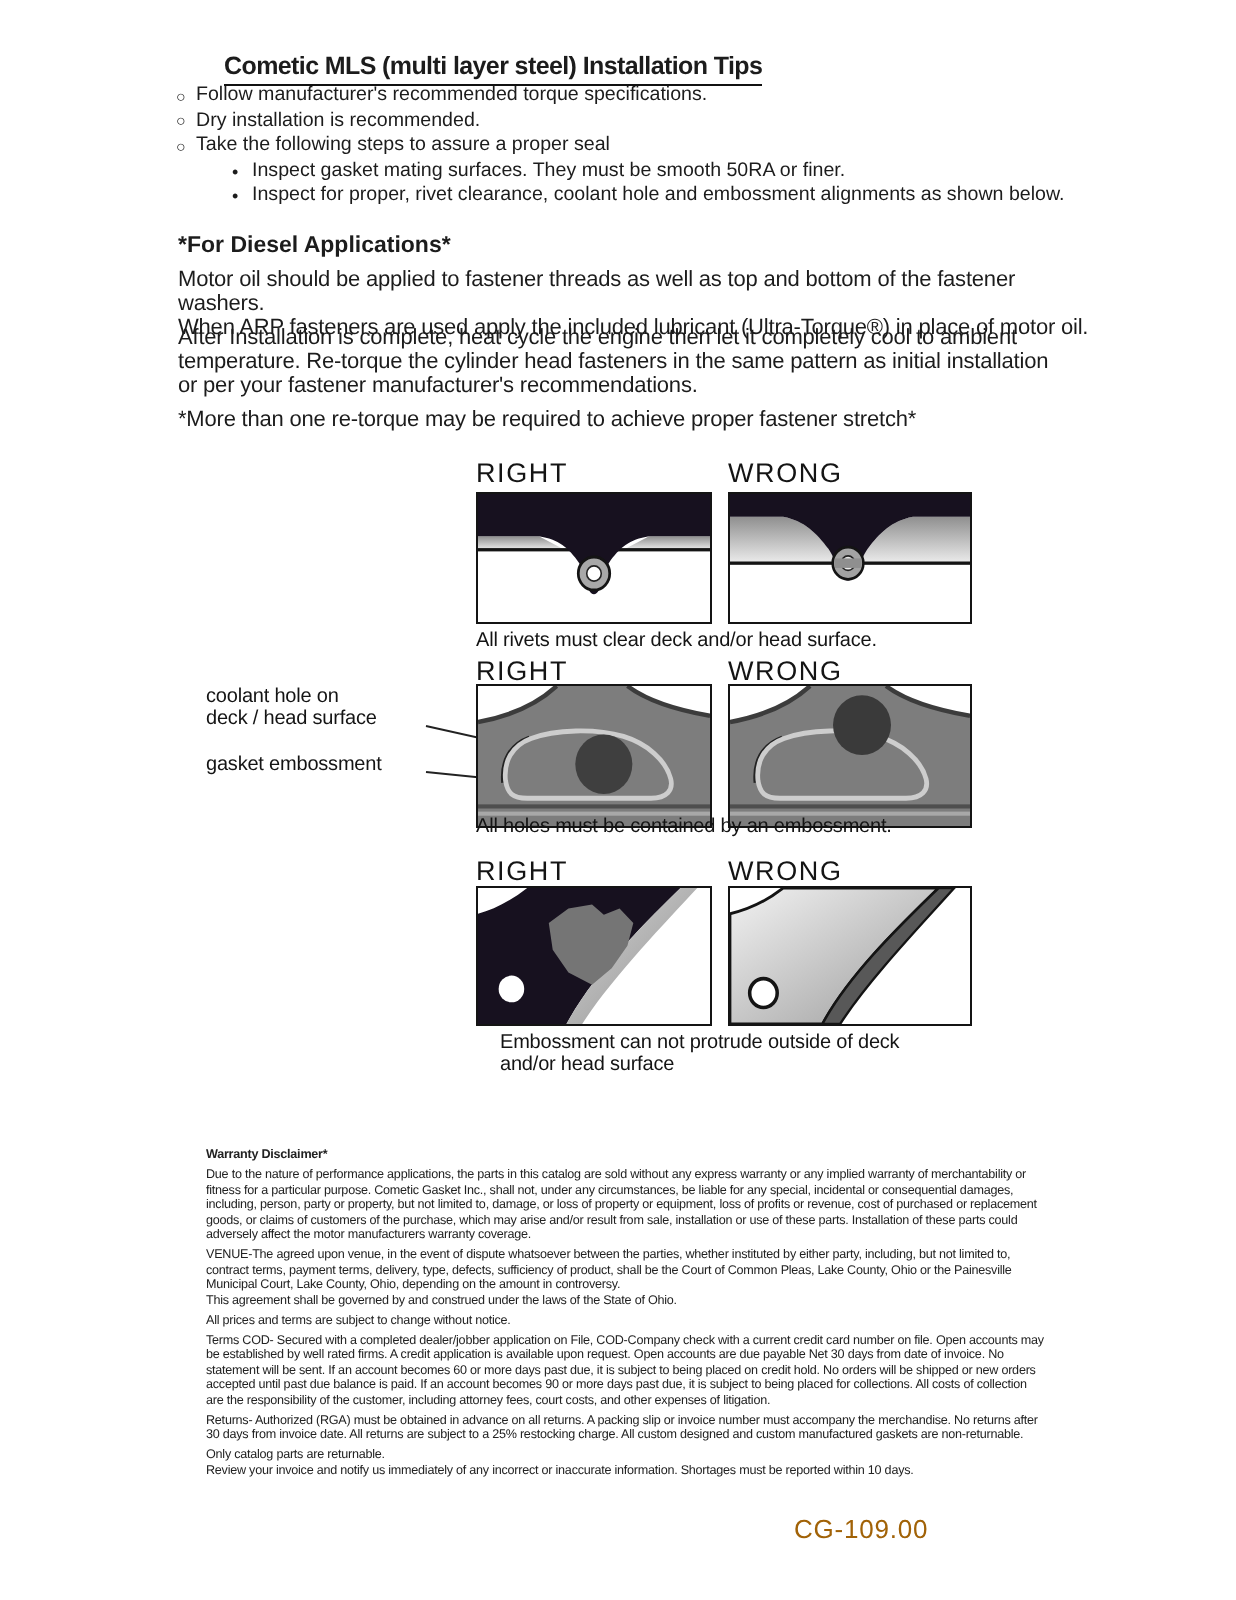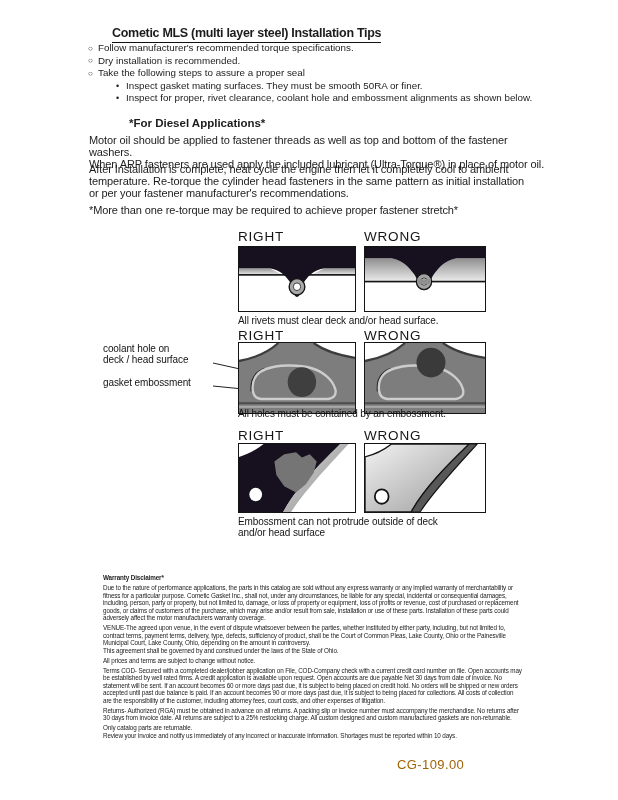--- a/index.html
+++ b/index.html
@@ -9,21 +9,21 @@
   }
   .title{
     position:absolute;left:112px;top:26px;font-size:12.5px;font-weight:bold;
     letter-spacing:-0.3px;border-bottom:1.6px solid #111;padding-bottom:1.5px;white-space:nowrap;
   }
   .tips{position:absolute;left:88px;top:42px;width:480px;font-size:9.8px;line-height:12.6px;}
   .tip{position:relative;padding-left:10px;white-space:nowrap;}
   .tip .mark{position:absolute;left:0;top:0.5px;font-size:8px;}
   .tip.sub{margin-left:28px;}
   .tip.sub .mark{font-size:9px;top:0;}
-  .h2{position:absolute;left:89px;top:117px;font-size:11.5px;font-weight:bold;margin-left:40px;}
+  .h2{position:absolute;left:89px;top:117px;font-size:11.5px;font-weight:bold;}
   .para{
     position:absolute;left:89px;width:462px;font-size:11px;line-height:11.8px;
     letter-spacing:-0.1px;white-space:pre-line;
   }
   .dlabel{
     position:absolute;text-align:left;font-size:13.5px;letter-spacing:0.8px;color:#141414;
   }
   .dbox{
     position:absolute;box-sizing:border-box;border:1.8px solid #141414;background:#fff;
   }
@@ -192,21 +192,21 @@
           <stop offset="0" stop-color="#f2f2f2"></stop>
             <stop offset="1" stop-color="#9b9b9b"></stop>
         </linearGradient>
       </defs>
       <path d="M27 0 C19 6, 9 10.5, 0 12.5 L0 66 H47 C61 41, 90 15, 106 0 Z" fill="url(#g4)" stroke="#141414" stroke-width="1.4"></path>
       <path d="M47 66 C61 41, 90 15, 106 0 L114 0 C98 17, 70 45, 56 66 Z" fill="#585858" stroke="#141414" stroke-width="1.2"></path>
       <circle cx="17" cy="51" r="7" fill="#ffffff" stroke="#141414" stroke-width="1.8"></circle>
     </svg>
   </div>
 
-  <div class="dcaption" style="left:238px;top:516px;">Embossment can not protrude outside of deck
+  <div class="dcaption" style="left:250px;top:516px;">Embossment can not protrude outside of deck
 and/or head surface</div>
 
   <div class="fineprint">
     <div class="fp-head">Warranty Disclaimer*</div>
     <p class="fp">Due to the nature of performance applications, the parts in this catalog are sold without any express warranty or any implied warranty of merchantability or
 fitness for a particular purpose.  Cometic Gasket Inc., shall not, under any circumstances, be liable for any special, incidental or consequential damages,
 including, person, party or property, but not limited to, damage, or loss of property or equipment, loss of profits or revenue, cost of purchased or replacement
 goods, or claims of customers of the purchase, which may arise and/or result from sale, installation or use of these parts.  Installation of these parts could
 adversely affect the motor manufacturers warranty coverage.</p>
     <p class="fp">VENUE-The agreed upon venue, in the event of dispute whatsoever between the parties, whether instituted by either party, including, but not limited to,

